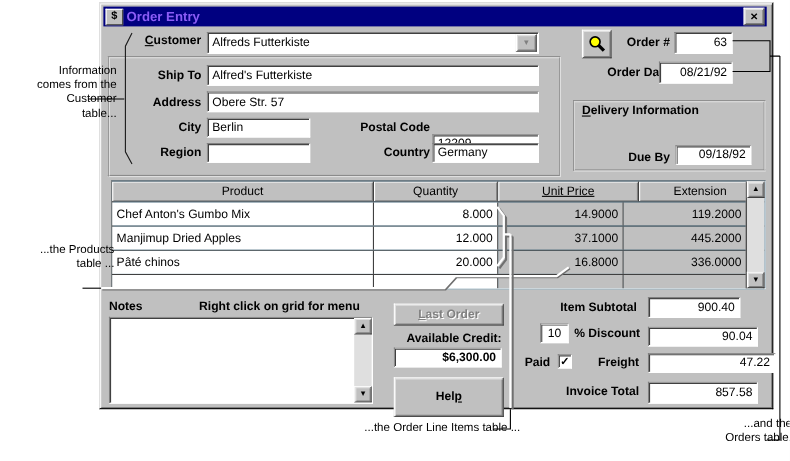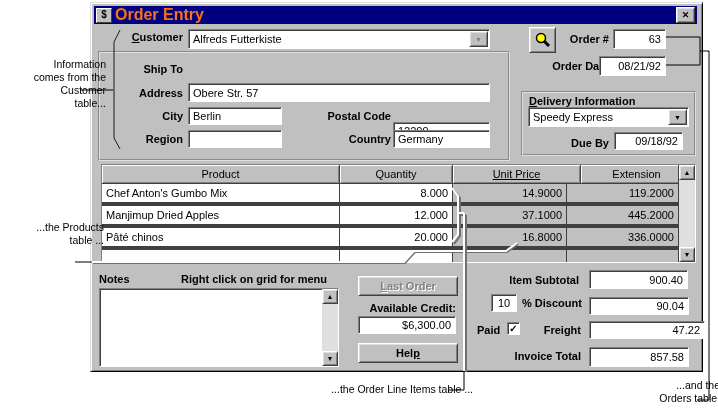--- a/index.html
+++ b/index.html
@@ -6,21 +6,21 @@
   #stage{position:relative;width:718px;height:419px;background:#fff;overflow:hidden;
          font-family:"Liberation Sans",sans-serif;font-size:11px;color:#000;
          -webkit-font-smoothing:none;}
   .abs{position:absolute;}
   
   .window{left:90px;top:2px;width:611px;height:368px;background:#c0c0c0;
           border:1px solid;border-color:#dfdfdf #000 #000 #dfdfdf;
           box-shadow:inset 1px 1px 0 #fff, inset -1px -1px 0 #808080;}
   .titlebar{left:3px;top:3px;width:603px;height:18px;display:flex;align-items:center;
             padding:0 2px;gap:3px;box-sizing:border-box;}
-  .title-text{color:#f97316;font-weight:bold;font-size:16px;letter-spacing:0;}
+  .title-text{color:#8b5cf6;font-weight:bold;font-size:12px;letter-spacing:0;}
   .sysicon{width:14px;height:13px;background:#c0c0c0;border:1px solid;
            border-color:#fff #404040 #404040 #fff;font-size:10px;font-weight:bold;
            display:flex;align-items:center;justify-content:center;line-height:1;}
   .closebtn{margin-left:auto;width:17px;height:14px;background:#c0c0c0;border:1px solid;
             border-color:#fff #404040 #404040 #fff;box-shadow:inset 1px 1px 0 #dfdfdf, inset -1px -1px 0 #808080;
             font-size:9px;font-weight:bold;display:flex;align-items:center;justify-content:center;line-height:1;}
   .btn{background:#c0c0c0;border:1px solid;border-color:#fff #404040 #404040 #fff;
        box-shadow:inset 1px 1px 0 #dfdfdf, inset -1px -1px 0 #808080;
        display:flex;align-items:center;justify-content:center;font-weight:bold;box-sizing:border-box;}
   .btn.disabled{color:#808080;text-shadow:1px 1px 0 #fff;}
@@ -32,21 +32,21 @@
   .lbl-l{font-weight:bold;text-align:left;white-space:nowrap;}
   .u{text-decoration:underline;}
   .grv{border:2px groove #dfdfdf;box-sizing:border-box;}
   .combo-arrow{position:absolute;right:1px;top:1px;bottom:1px;width:17px;background:#c0c0c0;
                border:1px solid;border-color:#fff #404040 #404040 #fff;
                box-shadow:inset 1px 1px 0 #dfdfdf, inset -1px -1px 0 #808080;
                display:flex;align-items:center;justify-content:center;font-size:7px;line-height:1;}
   
   .grid{left:10px;top:161px;width:595px;height:99px;background:#0c4a6e;
         border:1px solid;border-color:#808080 #fff #fff #808080;box-shadow:inset 1px 1px 0 #404040;box-sizing:border-box;}
-  .grow{display:flex;height:22px;border-bottom:4px solid #404040;box-sizing:border-box;}
+  .grow{display:flex;height:22px;border-bottom:1px solid #404040;box-sizing:border-box;}
   .ghead{display:flex;height:19px;border-bottom:1px solid #404040;box-sizing:border-box;}
   .gh{background:#c0c0c0;border-right:1px solid #404040;box-shadow:inset 1px 1px 0 #fff, inset -1px -1px 0 #808080;
       display:flex;align-items:center;justify-content:center;box-sizing:border-box;}
   .gc{border-right:1px solid #404040;display:flex;align-items:center;box-sizing:border-box;
       padding:0 4px;overflow:hidden;white-space:nowrap;}
   .gc.num{justify-content:flex-end;}
   .cw{background:#fff;}  .cg{background:#c0c0c0;}
   .sb{position:absolute;right:0;top:0;bottom:0;width:17px;background:#dfdfdf;border-left:1px solid #404040;box-sizing:border-box;}
   .sb .sbtn{position:absolute;left:0;width:16px;height:15px;font-size:7px;line-height:1;}
   
@@ -71,20 +71,21 @@
 
     <div class="abs lbl" style="left:0;top:28px;width:92px;"><span></span><span class="u">C</span><span>ustomer</span></div>
     <div class="abs fld" style="left:97px;top:26px;width:302px;height:20px;">
       <span>Alfreds Futterkiste</span>
       <span class="combo-arrow" style="color:#808080;">▼</span>
     </div>
 
     <div class="abs grv" style="left:7px;top:48px;width:412px;height:110px;"></div>
 
     <div class="abs lbl" style="left:0;top:60px;width:92px;">Ship To</div>
+    <div class="abs fld" style="left:97px;top:56px;width:302px;height:19px;">Alfred's Futterkiste</div>
 
     <div class="abs lbl" style="left:0;top:84px;width:92px;">Address</div>
     <div class="abs fld" style="left:97px;top:80px;width:302px;height:19px;">Obere Str. 57</div>
 
     <div class="abs lbl" style="left:0;top:107px;width:92px;">City</div>
     <div class="abs fld" style="left:97px;top:104px;width:94px;height:18px;">Berlin</div>
     <div class="abs lbl" style="left:210px;top:107px;width:90px;">Postal Code</div>
     <div class="abs fld" style="left:302px;top:119px;width:97px;height:18px;">12209</div>
 
     <div class="abs lbl" style="left:0;top:130px;width:92px;">Region</div>
@@ -98,24 +99,20 @@
         <line x1="10" y1="10" x2="15" y2="15" stroke="#000" stroke-width="3"></line>
       </svg>
     </div>
     <div class="abs lbl" style="left:468px;top:30px;width:50px;">Order #</div>
     <div class="abs fld num" style="left:522px;top:26px;width:53px;height:20px;">63</div>
     <div class="abs lbl" style="left:440px;top:57px;width:78px;">Order Date</div>
     <div class="abs fld num" style="left:508px;top:53px;width:67px;height:20px;">08/21/92</div>
 
     <div class="abs grv" style="left:430px;top:88px;width:175px;height:65px;"></div>
     <div class="abs lbl-l" style="left:438px;top:92px;"><span></span><span class="u">D</span><span>elivery Information</span></div>
-    <div class="abs fld" style="left:437px;top:104px;width:161px;height:20px;">
-      <span>Speedy Express</span>
-      <span class="combo-arrow">▼</span>
-    </div>
     <div class="abs lbl" style="left:448px;top:134px;width:70px;">Due By</div>
     <div class="abs fld num" style="left:523px;top:129px;width:69px;height:18px;">09/18/92</div>
 
     <div class="abs grid">
       <div class="ghead">
         <div class="gh" style="width:238px;">Product</div>
         <div class="gh" style="width:113px;">Quantity</div>
         <div class="gh" style="width:128px;text-decoration:underline;">Unit Price</div>
         <div class="gh" style="width:112px;">Extension</div>
       </div>
@@ -156,27 +153,27 @@
       <div class="notes-sb">
         <div class="btn" style="position:absolute;top:0;left:0;width:16px;height:15px;font-size:7px;">▲</div>
         <div class="btn" style="position:absolute;bottom:0;left:0;width:16px;height:15px;font-size:7px;">▼</div>
       </div>
     </div>
 
     <div class="abs btn disabled" style="left:267px;top:273px;width:100px;height:20px;">
         <span><span></span><span class="u">L</span><span>ast Order</span></span>
       </div>
     <div class="abs lbl" style="left:257px;top:299px;width:108px;">Available Credit:</div>
-    <div class="abs fld num" style="left:267px;top:313px;width:98px;height:18px;">$6,300.00</div>
-    <div class="abs btn" style="left:267px;top:340px;width:100px;height:20px;">
+    <div class="abs fld num" style="left:267px;top:313px;width:98px;height:18px;font-weight:bold;">$6,300.00</div>
+    <div class="abs btn" style="left:267px;top:340px;width:100px;height:36px;">
         <span><span>Hel</span><span class="u">p</span><span></span></span>
       </div>
 
     <div class="abs lbl" style="left:398px;top:271px;width:90px;">Item Subtotal</div>
-    <div class="abs fld num" style="left:498px;top:267px;width:99px;height:19px;">900.40</div>
+    <div class="abs fld num" style="left:498px;top:267px;width:84px;height:19px;">900.40</div>
 
     <div class="abs fld" style="left:400px;top:291px;width:26px;height:18px;justify-content:center;">10</div>
     <div class="abs lbl-l" style="left:431px;top:294px;">% Discount</div>
     <div class="abs fld num" style="left:498px;top:294px;width:100px;height:18px;">90.04</div>
 
     <div class="abs lbl-l" style="left:386px;top:321px;">Paid</div>
     <div class="abs fld" style="left:416px;top:319px;width:13px;height:13px;padding:0;justify-content:center;font-weight:bold;">
       <span style="font-size:10px;">✓</span>
     </div>
     <div class="abs lbl" style="left:440px;top:321px;width:50px;">Freight</div>

